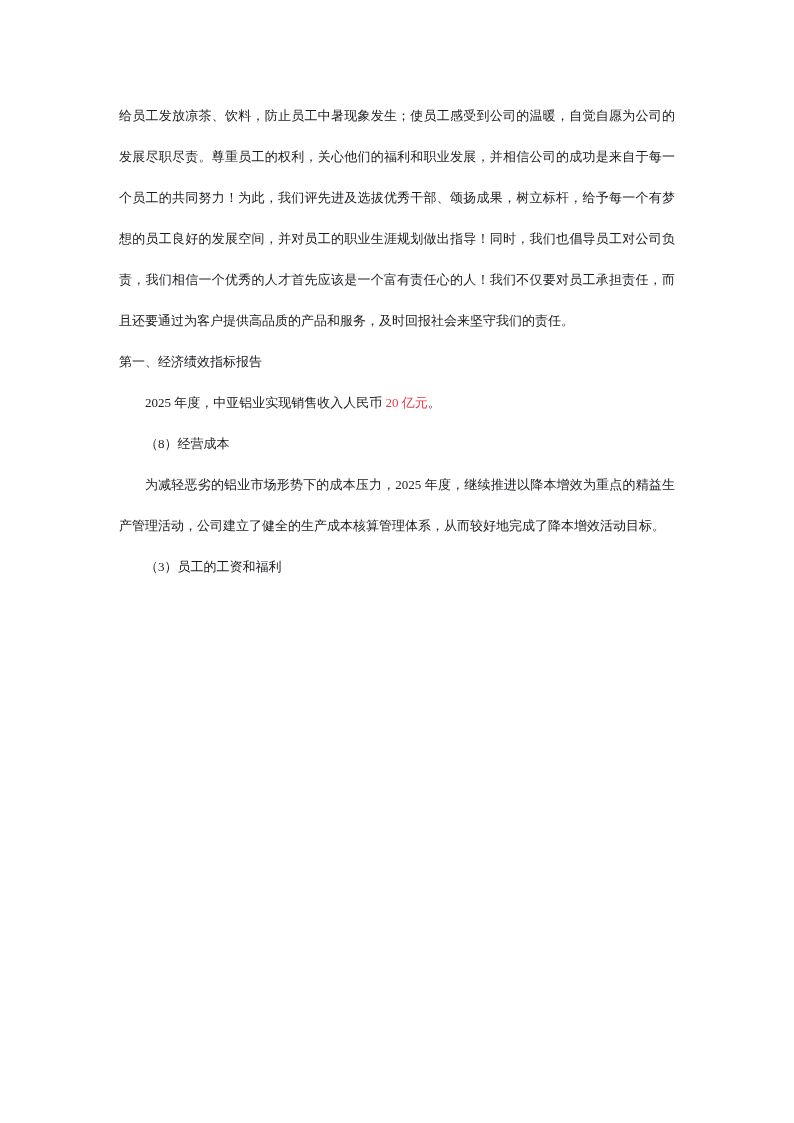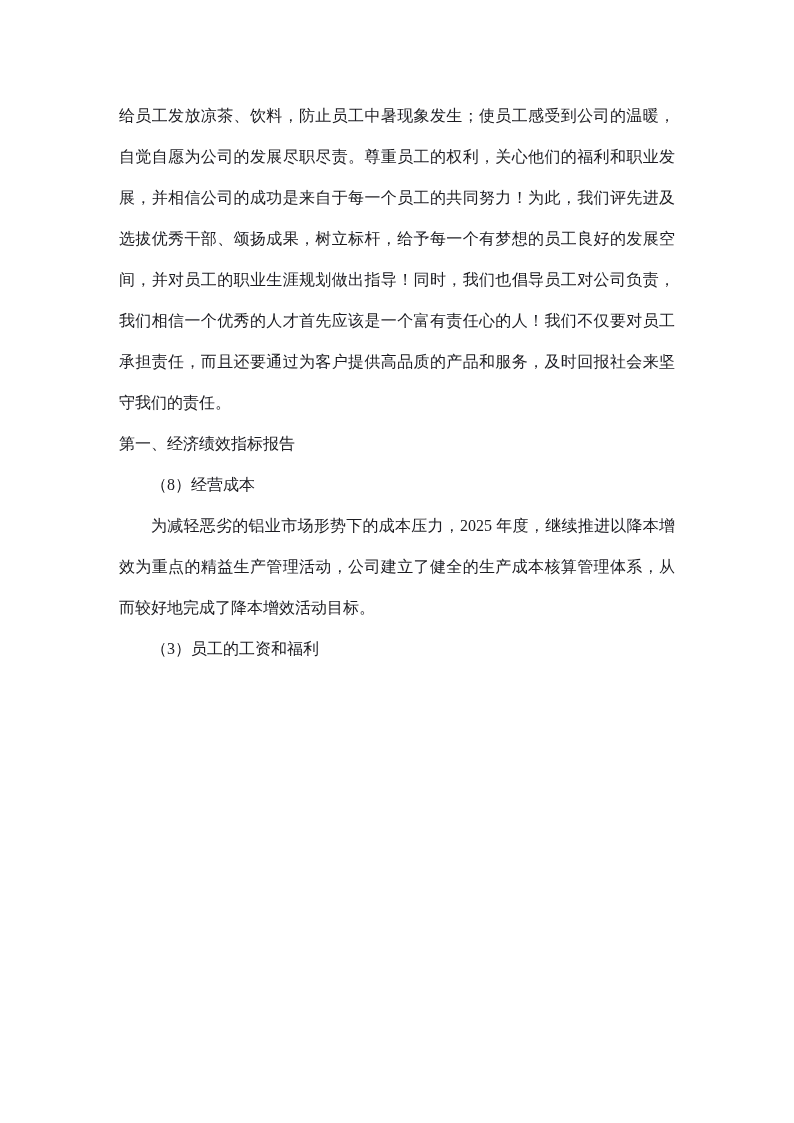--- a/index.html
+++ b/index.html
@@ -12,21 +12,21 @@
     height: 1123px;
     overflow: hidden;
   }
   .page {
     box-sizing: border-box;
     width: 794px;
     height: 1123px;
     padding: 95px 119px 16px 119px;
     background: #ffffff;
     font-family: "Liberation Serif", "DejaVu Serif", serif;
-    font-size: 16px;
+    font-size: 13px;
     line-height: 41px;
     text-align: justify;
     text-justify: inter-ideograph;
     word-break: break-all;
   }
   p.para {
     margin: 0;
     padding: 0;
     text-indent: 2em;
   }
@@ -39,20 +39,21 @@
 
 <div class="page" style="color: rgb(27, 27, 32);">
 
   <p class="para no-indent">给员工发放凉茶、饮料，防止员工中暑现象发生；使员工感受到公司的温暖，自觉自愿为公司的发展尽职尽责。尊重员工的权利，关心他们的福利和职业发展，并相信公司的成功是来自于每一个员工的共同努力！为此，我们评先进及选拔优秀干部、颂扬成果，树立标杆，给予每一个有梦想的员工良好的发展空间，并对员工的职业生涯规划做出指导！同时，我们也倡导员工对公司负责，我们相信一个优秀的人才首先应该是一个富有责任心的人！我们不仅要对员工承担责任，而且还要通过为客户提供高品质的产品和服务，及时回报社会来坚守我们的责任。</p>
 
 
 
   <p class="para no-indent">第一、经济绩效指标报告</p>
 
 
+  <p class="para"><span>2025 年度，中亚铝业实现销售收入人民币 </span><span style="color: rgb(232, 58, 70);">20 亿元</span><span>。</span></p>
 
   <p class="para">（8）经营成本</p>
 
   <p class="para">为减轻恶劣的铝业市场形势下的成本压力，2025 年度，继续推进以降本增效为重点的精益生产管理活动，公司建立了健全的生产成本核算管理体系，从而较好地完成了降本增效活动目标。</p>
 
   <p class="para">（3）员工的工资和福利</p>
 
 </div>
 
 </body></html>

